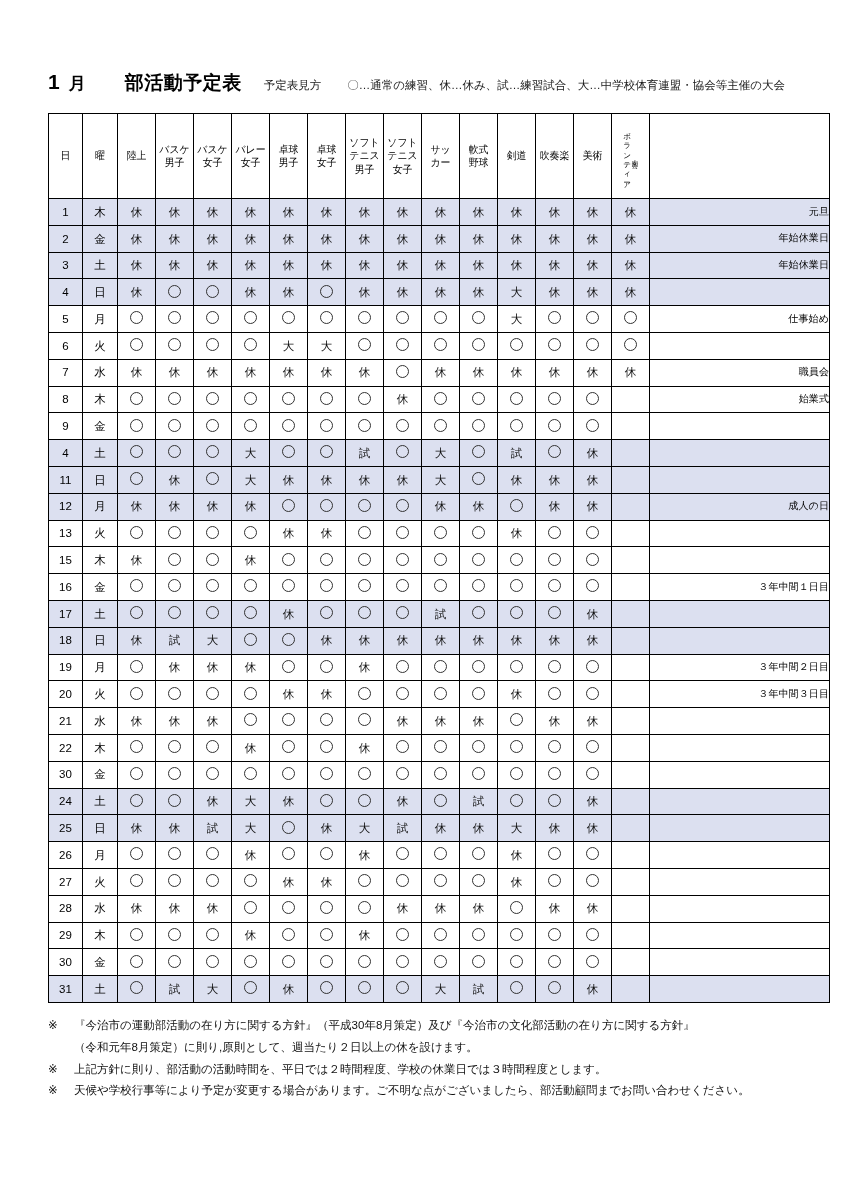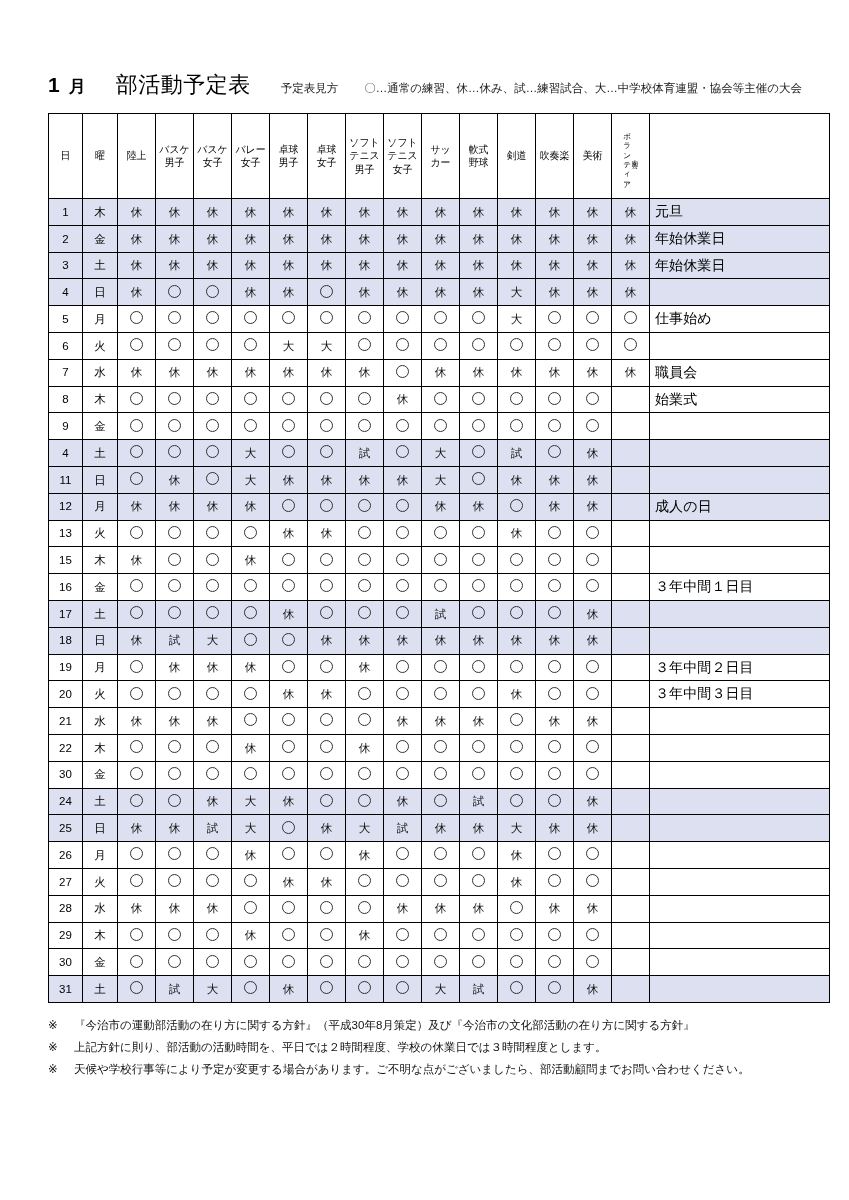--- a/index.html
+++ b/index.html
@@ -34,28 +34,28 @@
     font-size: 21px;
     font-weight: bold;
     letter-spacing: 0;
   }
   .t-month-unit {
     font-size: 17px;
     font-weight: bold;
     margin-left: 9px;
   }
   .t-main {
-    font-size: 22px;
-    font-weight: normal;
-    margin-left: 30px;
+    font-size: 19px;
+    font-weight: bold;
+    margin-left: 39px;
     letter-spacing: 0.5px;
   }
   .t-legend-label {
     font-size: 11.5px;
-    margin-left: 30px;
+    margin-left: 22px;
     color: #1a1a1a;
   }
   .t-legend-text {
     font-size: 11.5px;
     margin-left: 26px;
     color: #1a1a1a;
   }
 
   
   table.sched {
@@ -121,23 +121,23 @@
 
   
   tbody td {
     height: 25.8px;
     font-size: 11.5px;
   }
   tbody td.day {
     font-size: 11.5px;
   }
   tbody td.note {
-    text-align: left;
+    text-align: right;
     padding-left: 5px;
-    font-size: 14px;
+    font-size: 10px;
     letter-spacing: 0.1px;
   }
   tr.shaded td {
     background: #dce0f0;
   }
   td.mark {
     color: #111111;
   }
   .glyph-o {
     display: inline-block;
@@ -838,20 +838,23 @@
           <td class="mark"></td>
           <td class="note"></td>
         </tr>
       </tbody>
   </table>
 
   <div class="notes">
     <div class="note-line">
       <span class="note-mark">※</span>
       <span>『今治市の運動部活動の在り方に関する方針』（平成30年8月策定）及び『今治市の文化部活動の在り方に関する方針』</span>
+    </div>
+    <div class="note-line note-indent">
+      <span>（令和元年8月策定）に則り,原則として、週当たり２日以上の休を設けます。</span>
     </div>
     <div class="note-line">
       <span class="note-mark">※</span>
       <span>上記方針に則り、部活動の活動時間を、平日では２時間程度、学校の休業日では３時間程度とします。</span>
     </div>
     <div class="note-line">
       <span class="note-mark">※</span>
       <span>天候や学校行事等により予定が変更する場合があります。ご不明な点がございましたら、部活動顧問までお問い合わせください。</span>
     </div>
   </div>

